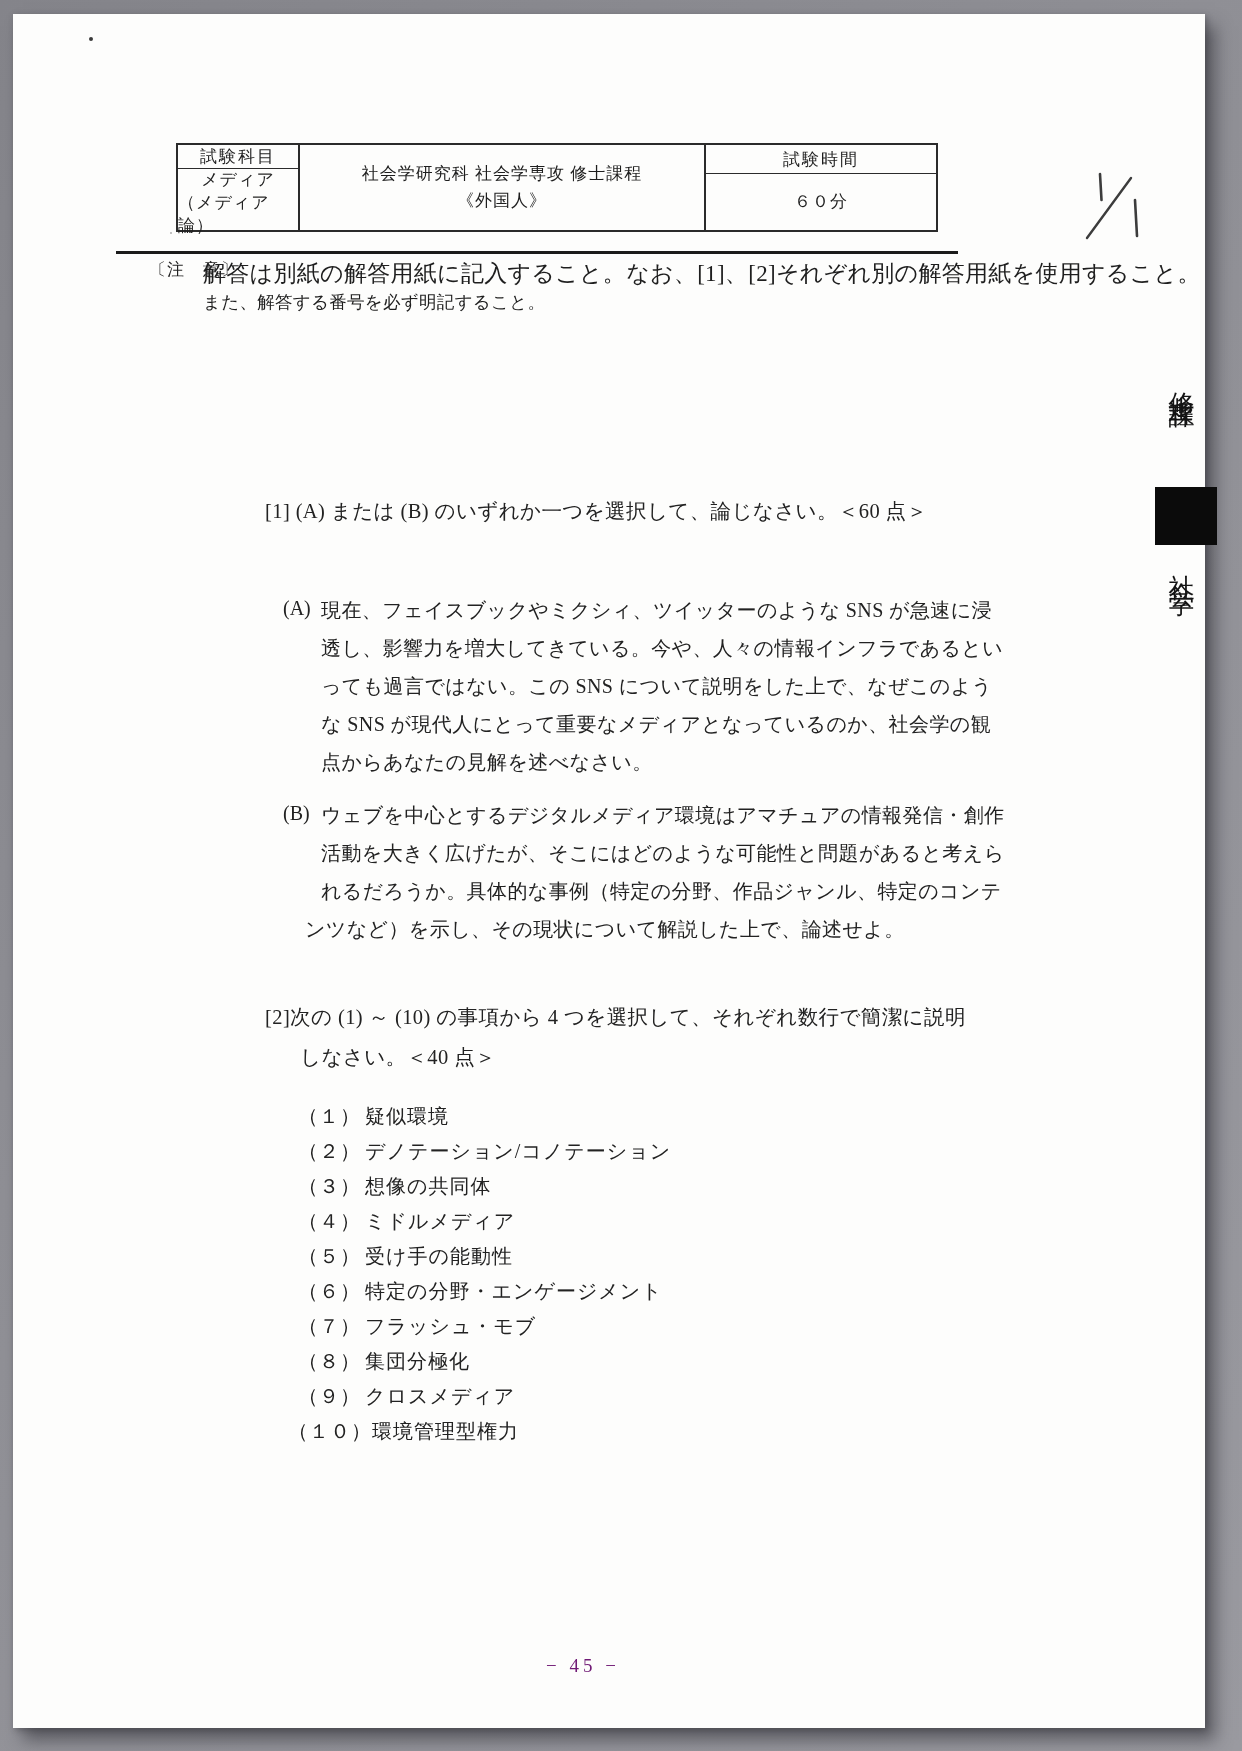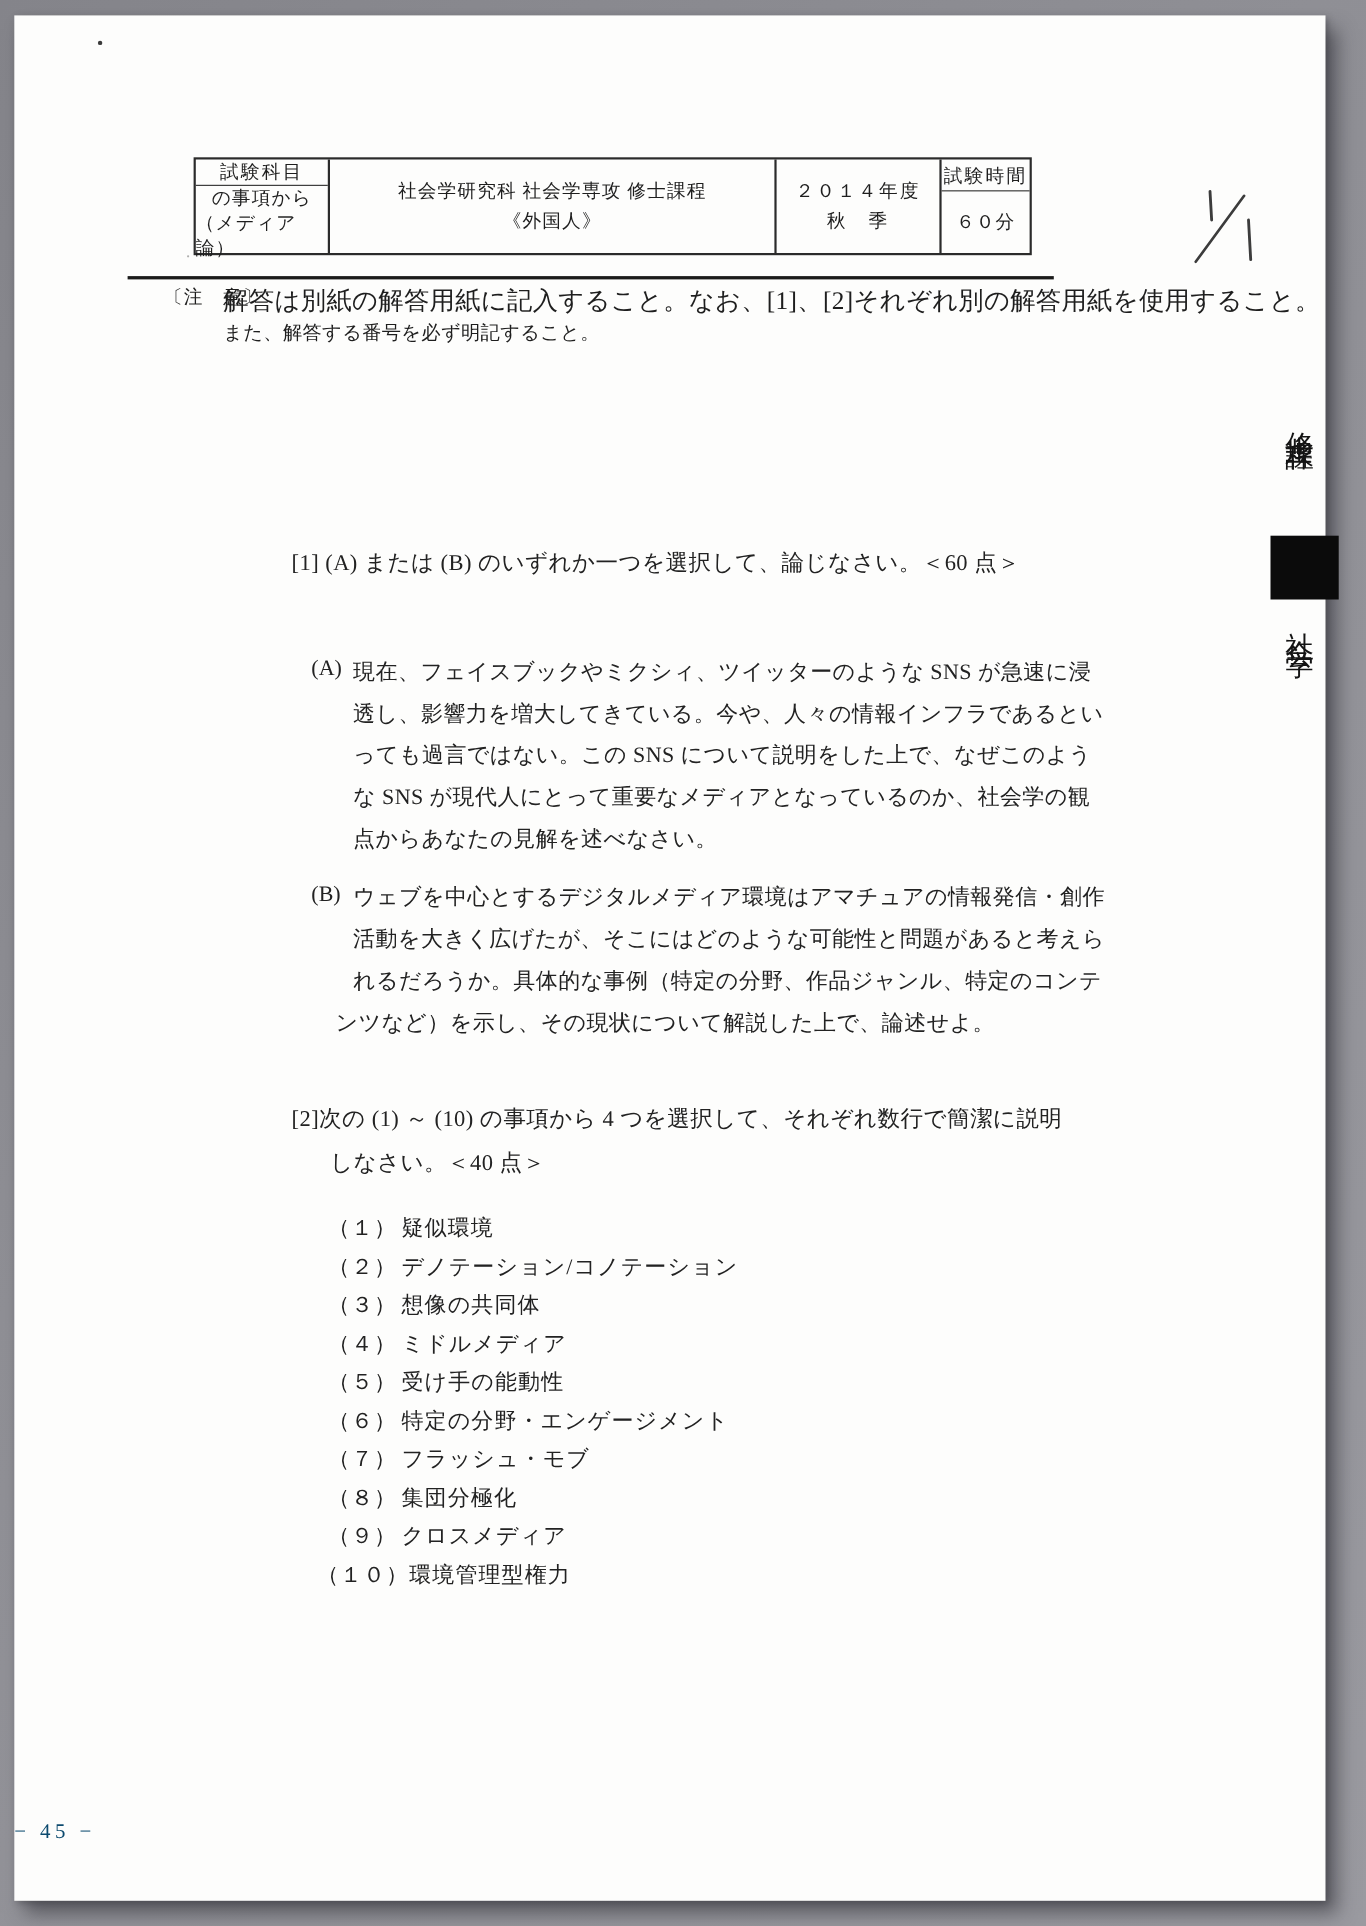--- a/index.html
+++ b/index.html
@@ -71,50 +71,44 @@
   .bline{position:absolute;font-size:20px;letter-spacing:.4px;white-space:nowrap;color:#222;}
   .q-heading{font-size:20.5px;}
   .opt-label{position:absolute;font-size:20px;color:#222;}
 
   .item-row{position:absolute;display:flex;font-size:20px;color:#222;white-space:nowrap;}
   .item-num{min-width:67px;letter-spacing:1px;}
   .item-label{letter-spacing:1px;}
 
   .footer-page{
     position:absolute;left:0;top:1641px;width:1140px;
-    text-align:left;font-size:19px;letter-spacing:4px;color:#0c4a6e;
+    text-align:center;font-size:19px;letter-spacing:4px;color:#701a75;
   }
 </style>
 </head>
 <body>
 
 <div class="stage">
   <div class="sheet">
 
     <span class="speck" style="left:76px;top:23px;width:4px;height:4px;"></span>
     <span class="speck" style="left:157px;top:218px;width:2px;height:2px;opacity:.4;"></span>
 
     <div class="exam-table">
       <div class="cell c1">
         <div class="sub-top">試験科目</div>
         <div class="sub-bottom">
-          <div>の事項から</div>
+          <div>メディア</div>
           <div>（メディア論）</div>
         </div>
       </div>
       <div class="cell c2">
         <div class="cell-center">
           <div>社会学研究科 社会学専攻 修士課程</div>
           <div>《外国人》</div>
-        </div>
-      </div>
-      <div class="cell c3">
-        <div class="cell-center">
-          <div>２０１４年度</div>
-          <div>秋　季</div>
         </div>
       </div>
       <div class="cell c4">
         <div class="sub-top">試験時間</div>
         <div class="sub-bottom">６０分</div>
       </div>
     </div>
 
     <div class="pm-wrap">
       <span class="pm-text">1/1</span>

